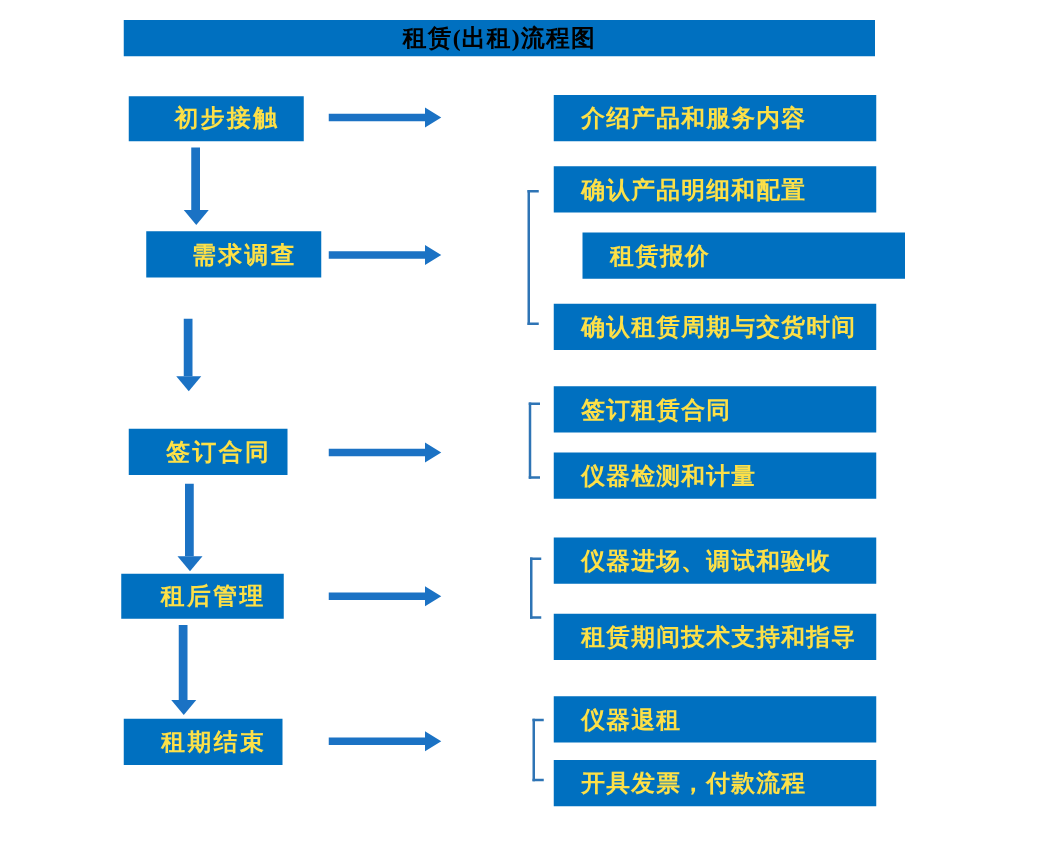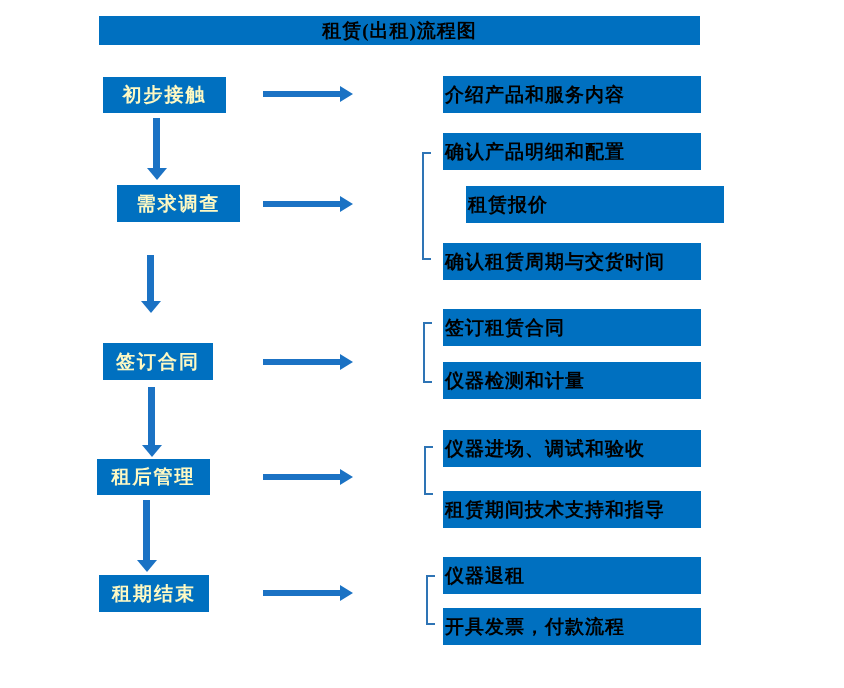--- a/index.html
+++ b/index.html
@@ -20,42 +20,43 @@
     color: #000000;
     font-weight: bold;
     font-size: 19px;
     display: flex; align-items: center; justify-content: center;
     letter-spacing: 1px;
   }
   
   .lbox {
     position: absolute;
     background: #0070C0;
-    color: #fef9c3;
+    color: #fde047;
     font-weight: bold;
     font-size: 19px;
     display: flex; align-items: center; justify-content: center;
     letter-spacing: 2px;
+    padding-left: 17px;
   }
   .l1 { left: 103px; top: 77px;  width: 123px; height: 36px; }
   .l2 { left: 103px; top: 185px; width: 123px; height: 37px; margin-left: 14px; }
   .l3 { left: 103px; top: 343px; width: 110px; height: 37px; }
   .l4 { left: 97px;  top: 459px; width: 113px; height: 36px; }
   .l5 { left: 99px;  top: 575px; width: 110px; height: 37px; }
   
   .rbox {
     position: absolute;
     left: 443px;
     width: 258px; height: 37px;
     background: #0070C0;
-    color: #000000;
+    color: #fde047;
     font-weight: bold;
     font-size: 19px;
     display: flex; align-items: center;
-    padding-left: 2px;
+    padding-left: 22px;
     box-sizing: border-box;
     letter-spacing: 1px;
   }
   .r1  { top: 76px;  }
   .r2  { top: 133px; }
   .r3  { top: 186px; margin-left: 23px; }
   .r4  { top: 243px; }
   .r5  { top: 309px; }
   .r6  { top: 362px; }
   .r7  { top: 408px; margin-top: 22px; }

